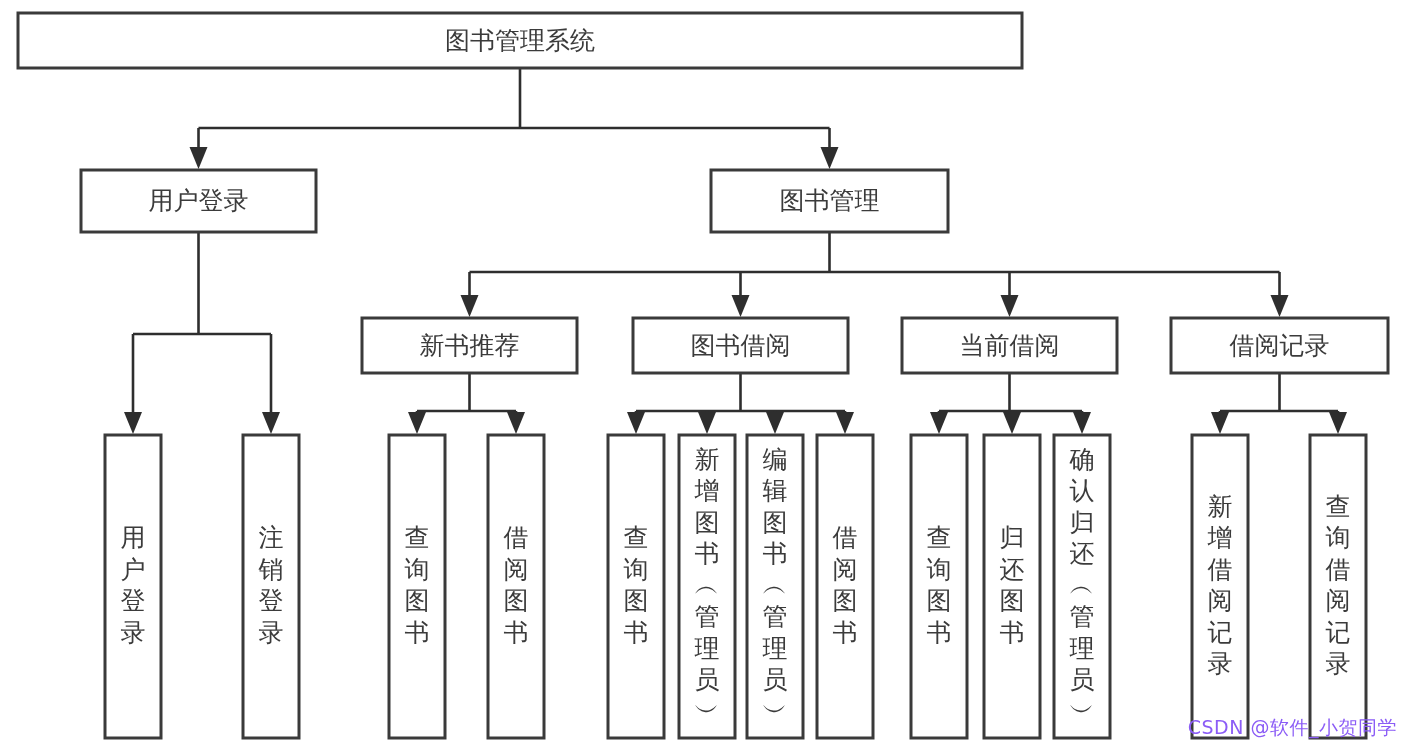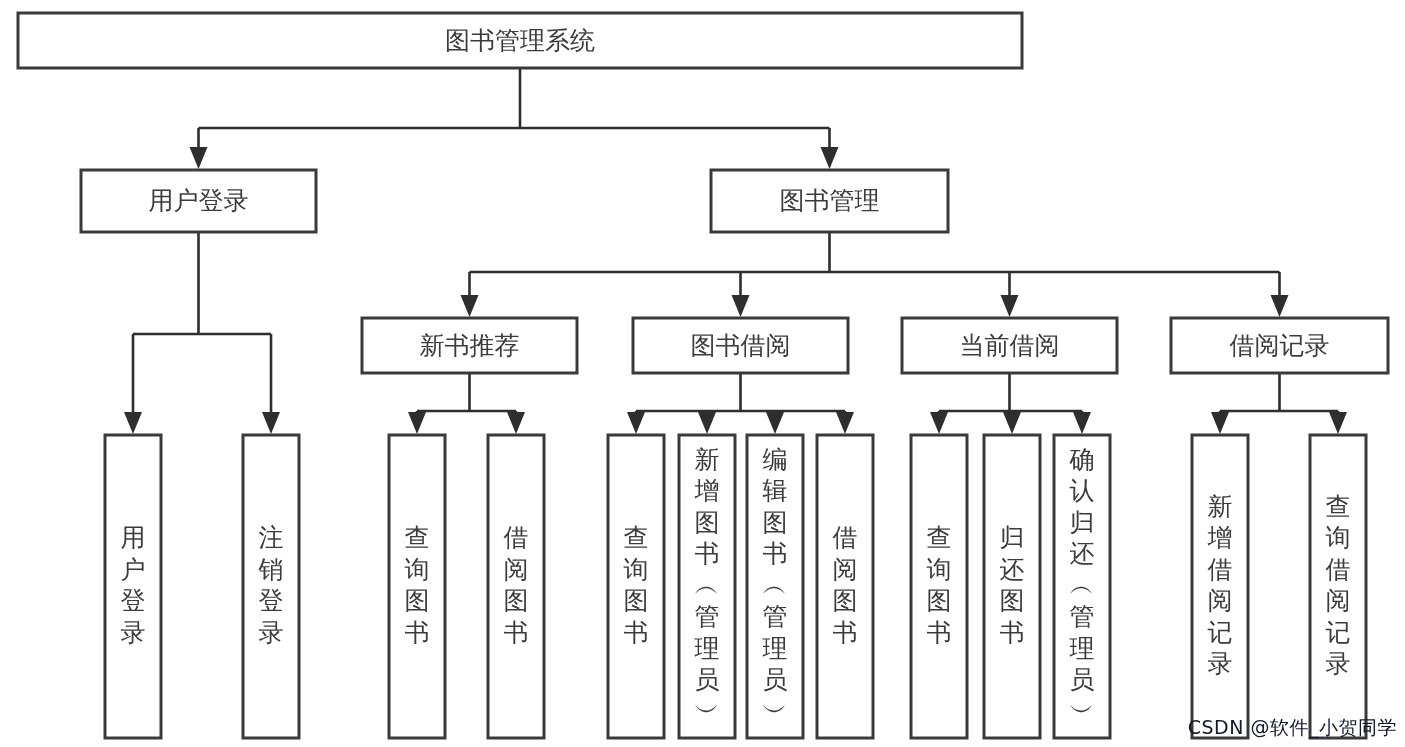--- a/index.html
+++ b/index.html
@@ -61,21 +61,21 @@
   .leaf-label {
     fill: #3b3b3b;
     font-family: "DejaVu Sans", "Liberation Sans", sans-serif;
     font-size: 25px;
     text-anchor: middle;
   }
   .watermark {
     position: absolute;
     right: 8px;
     bottom: 6px;
-    color: #0f172a;
+    color: #8b5cf6;
     font-size: 19px;
     font-family: "DejaVu Sans", "Liberation Sans", sans-serif;
     white-space: nowrap;
     letter-spacing: 0.5px;
   }
 </style>
 </head>
 <body>
 
 <div id="diagram-root">

